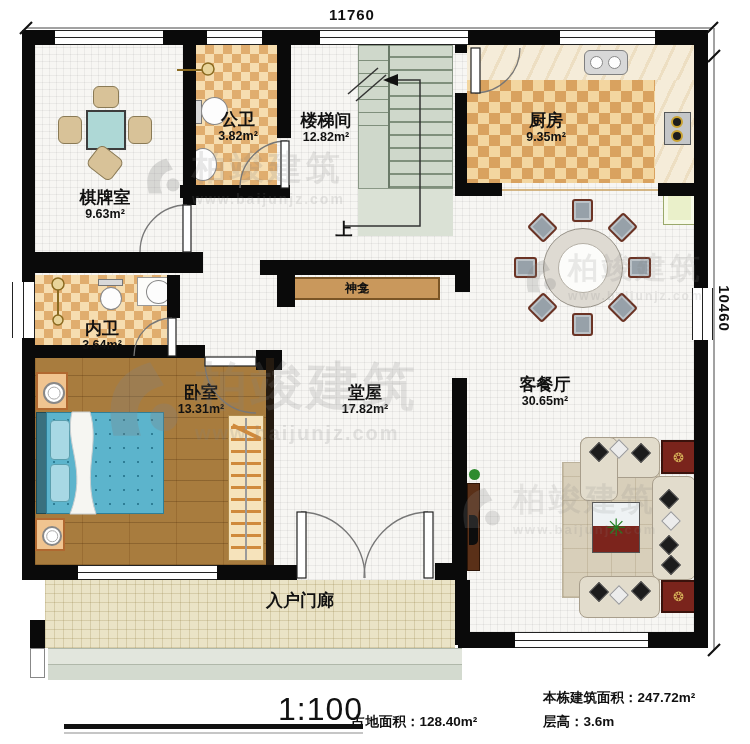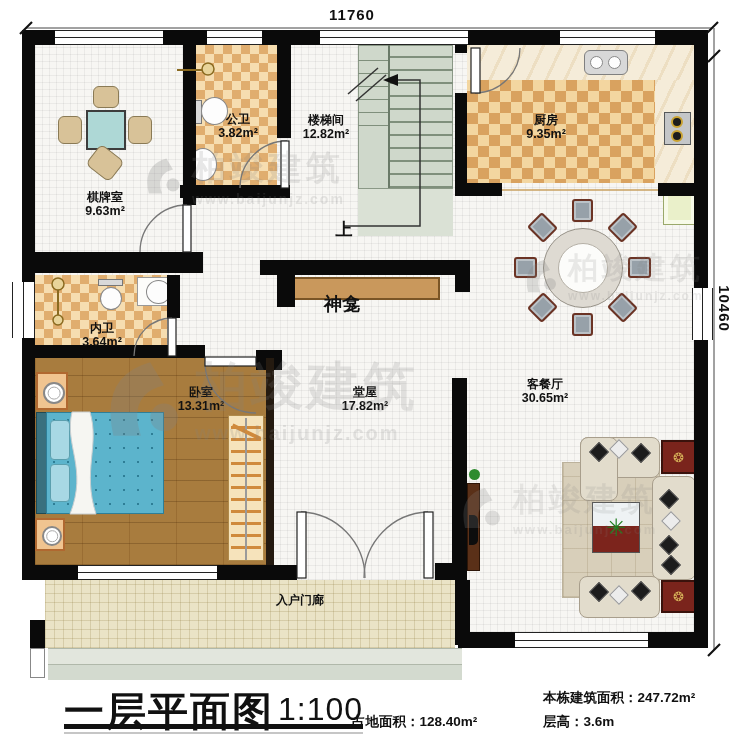--- a/index.html
+++ b/index.html
@@ -28,21 +28,21 @@
   .treads{background-image:repeating-linear-gradient(0deg,#7f8f7c 0 1.5px, transparent 1.5px 13px);}
   .wall{background:#0a0a0a;}
   .wallbrown{background:#241a10;}
   
   .win-h{background:#fff;border-top:1.5px solid #222;border-bottom:1.5px solid #222;box-sizing:border-box;
      background-image:linear-gradient(#222 0 0);background-size:100% 1px;background-position:center;background-repeat:no-repeat;}
   .win-v{background:#fff;border-left:1.5px solid #222;border-right:1.5px solid #222;box-sizing:border-box;
      background-image:linear-gradient(90deg,#222 0 0);background-size:1px 100%;background-position:center;background-repeat:no-repeat;}
   
   .rmlabel{position:absolute;transform:translate(-50%,-50%);text-align:center;line-height:1.12;white-space:nowrap;z-index:40;}
-  .rmlabel .nm{font-size:12px;font-weight:bold;}
+  .rmlabel .nm{font-size:17px;font-weight:bold;}
   .rmlabel .ar{font-size:12.5px;font-weight:bold;}
   .smlabel{position:absolute;transform:translate(-50%,-50%);font-weight:bold;white-space:nowrap;z-index:40;}
   
   .fur{position:absolute;box-sizing:border-box;}
   .tanchair{background:#d8c298;border:1.5px solid #8a7a55;border-radius:6px;}
   .dchair{background:#97a1a9;border:2px solid #6b3324;border-radius:3px;box-shadow:inset 0 0 0 2px rgba(255,255,255,.35);}
   .sofa{background:#e2dccc;border:1.5px solid #a89e8c;border-radius:8px;}
   .pil{position:absolute;width:12px;height:12px;transform:rotate(45deg);}
   .pdark{background:#1c1c1c;border:1px solid #555;}
   .plight{background:#ececec;border:1px solid #999;}
@@ -287,21 +287,21 @@
     <div class="nm">堂屋</div>
     <div class="ar">17.82m²</div>
   </div>
   <div class="rmlabel" style="left:545px;top:392px;">
     <div class="nm">客餐厅</div>
     <div class="ar">30.65m²</div>
   </div>
   <div class="rmlabel" style="left:300px;top:601px;">
     <div class="nm">入户门廊</div>
   </div>
-  <div class="smlabel" style="left:342px;top:288px;font-size:18px;margin-top:16px;">神龛</div>
+  <div class="smlabel" style="left:357px;top:288px;font-size:12px;">神龛</div>
   <div class="smlabel" style="left:344px;top:229px;font-size:17px;">上</div>
 
   <div class="dimlab" style="left:322px;top:6px;width:60px;text-align:center;">11760</div>
   <div class="dimlab" style="left:694px;top:300px;width:60px;text-align:center;transform:rotate(90deg);">10460</div>
 
   <div class="wm wmA" style="left:140px;top:145px;">
     <svg width="44" height="44" viewBox="0 0 40 40">
         <path d="M8 36 Q2 10 24 4 L30 14 Q14 18 20 36 Z" fill="rgba(130,130,130,.8)"></path>
         <circle cx="30" cy="28" r="6" fill="rgba(130,130,130,.8)"></circle>
       </svg>
@@ -334,21 +334,20 @@
     <svg width="50" height="50" viewBox="0 0 40 40">
         <path d="M8 36 Q2 10 24 4 L30 14 Q14 18 20 36 Z" fill="rgba(130,130,130,.8)"></path>
         <circle cx="30" cy="28" r="6" fill="rgba(130,130,130,.8)"></circle>
       </svg>
     <div>
         <div class="tx" style="font-size:32px;">柏竣建筑</div>
     <div class="ur" style="font-size:13px;">www.baijunjz.com</div>
       </div>
   </div>
 
-  <div class="bigtitle" style="left:64px;top:684px;">一层平面图</div>
   <div class="scale" style="left:278px;top:691px;">1:100</div>
   <div class="abs" style="left:64px;top:724px;width:299px;height:5px;background:#111;"></div>
   <div class="abs" style="left:64px;top:732px;width:299px;height:2px;background:#c6c6c6;"></div>
   <div class="stat" style="left:352px;top:713px;">占地面积：128.40m²</div>
   <div class="stat" style="left:543px;top:689px;">本栋建筑面积：247.72m²</div>
   <div class="stat" style="left:543px;top:713px;">层高：3.6m</div>
 
 </div>
 
 </body></html>

